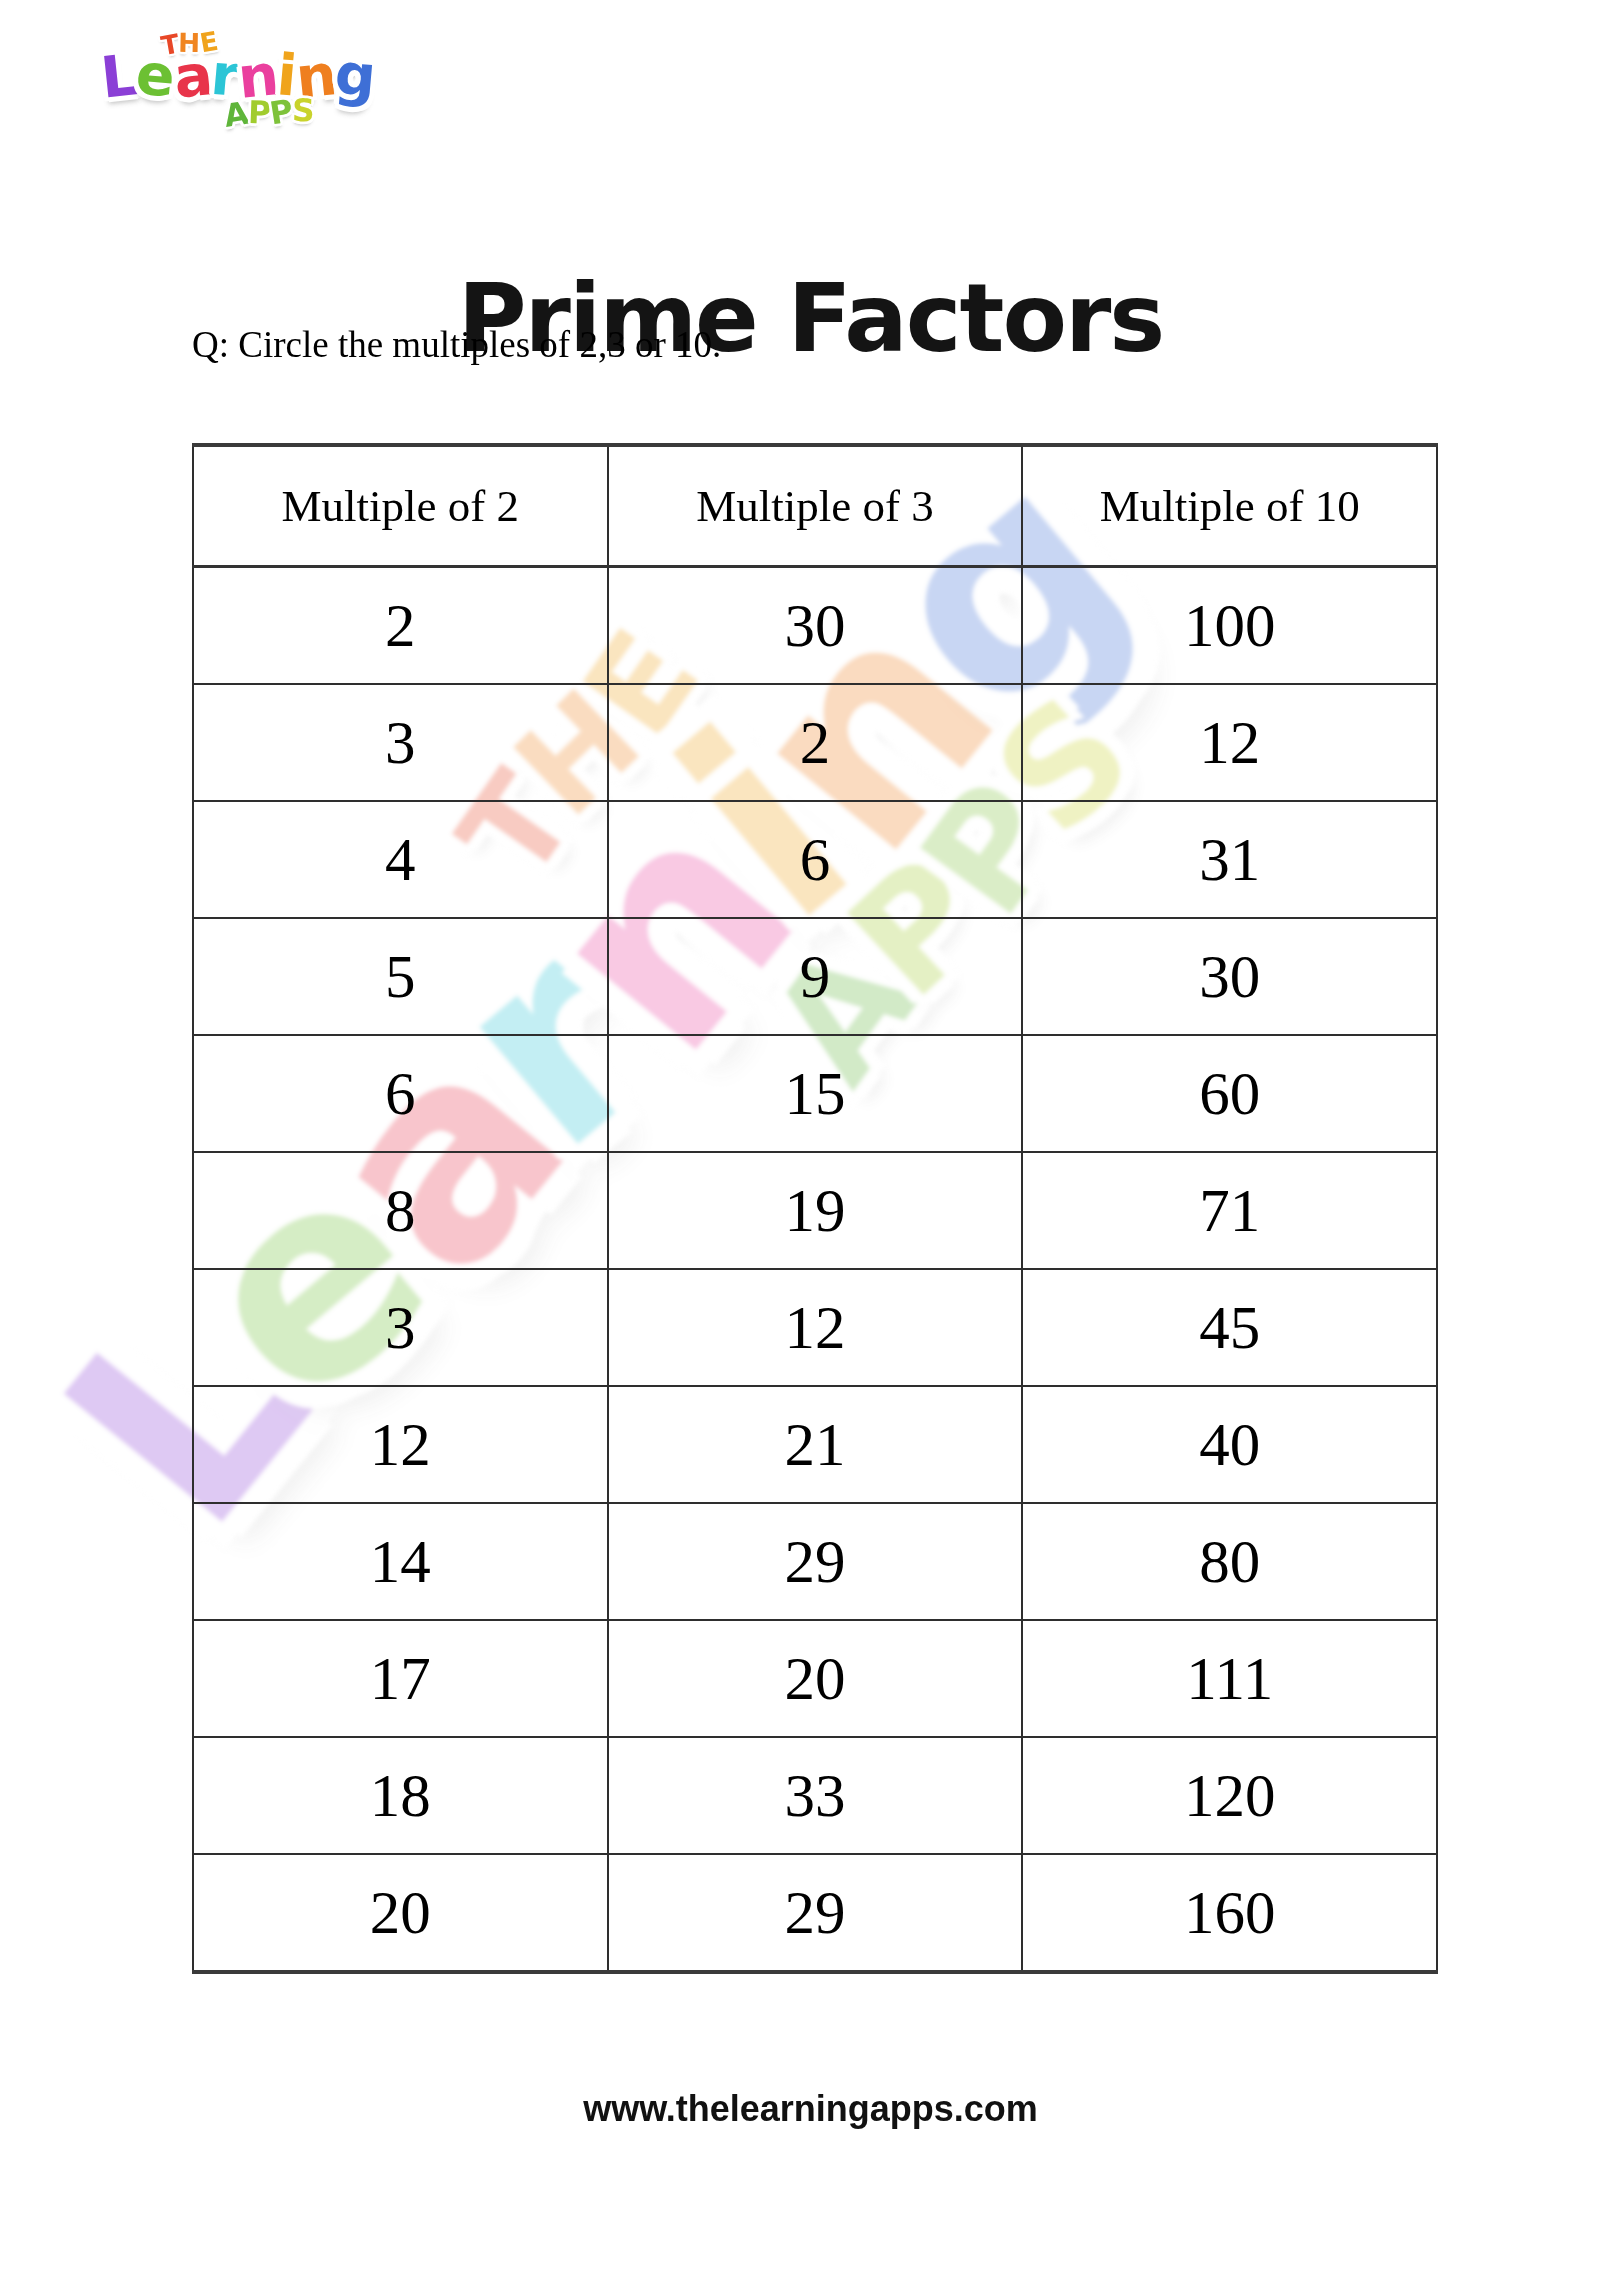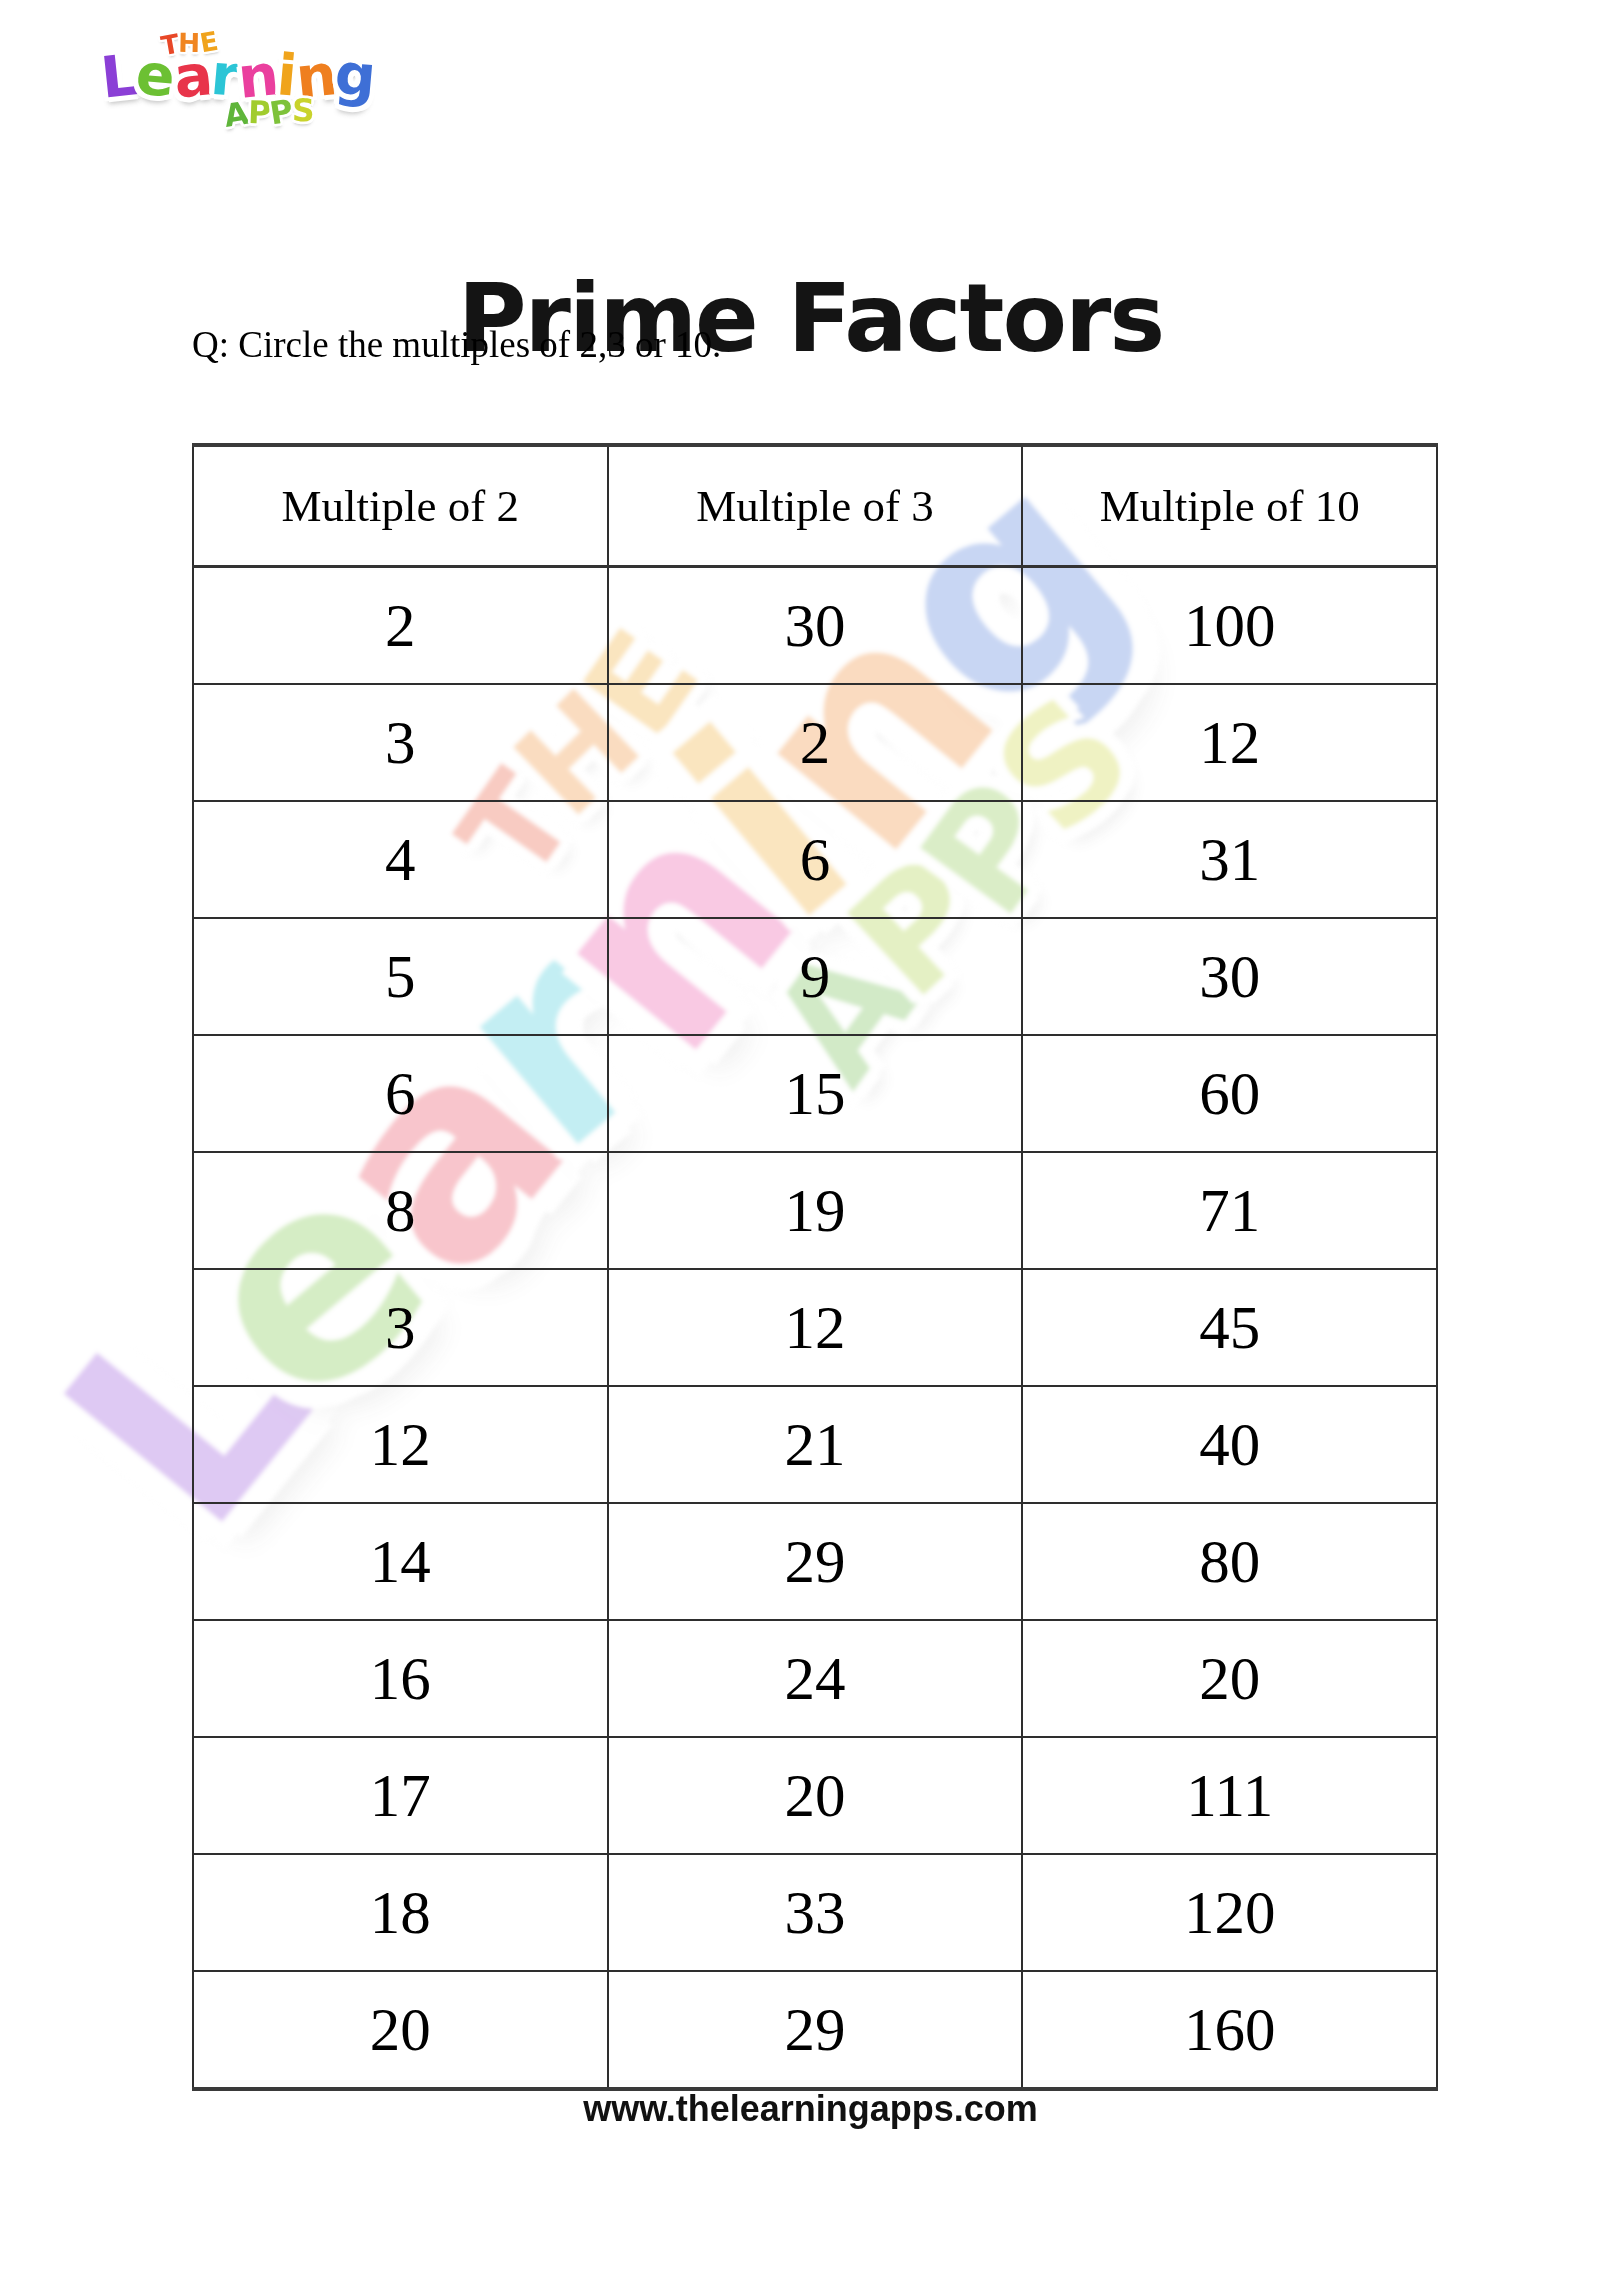--- a/index.html
+++ b/index.html
@@ -178,25 +178,20 @@
         <td>12</td>
         <td>21</td>
         <td>40</td>
       </tr>
       <tr>
         <td>14</td>
         <td>29</td>
         <td>80</td>
       </tr>
       <tr>
-        <td>16</td>
-        <td>24</td>
-        <td>20</td>
-      </tr>
-      <tr>
         <td>17</td>
         <td>20</td>
         <td>111</td>
       </tr>
       <tr>
         <td>18</td>
         <td>33</td>
         <td>120</td>
       </tr>
       <tr>

